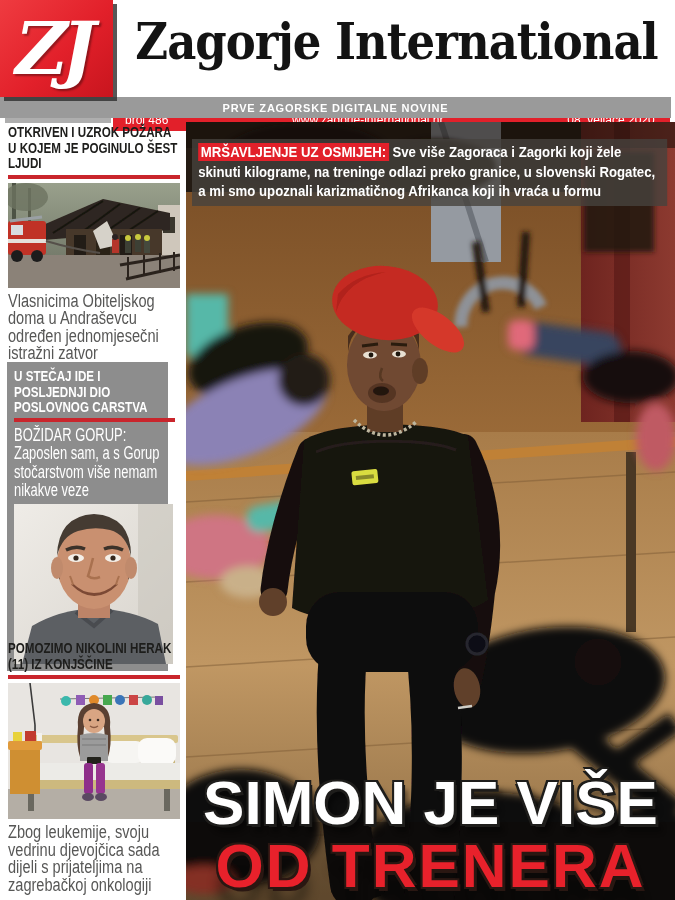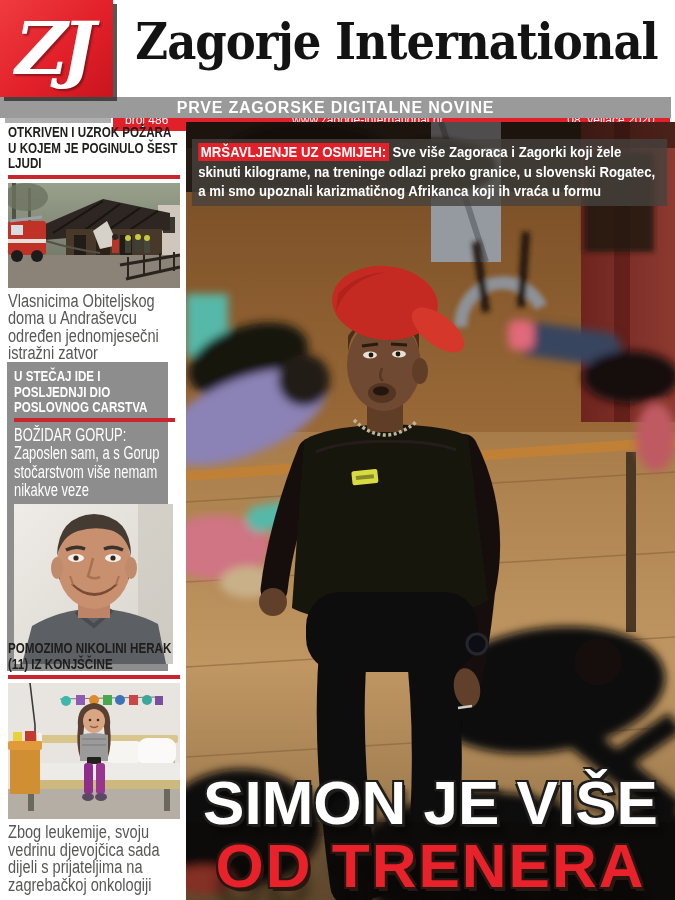--- a/index.html
+++ b/index.html
@@ -13,21 +13,21 @@
   
   .logo{position:absolute;left:0;top:0;width:113px;height:97px;background:linear-gradient(135deg,#ef3b40,var(--brand_red) 55%,#c8151e);
         box-shadow:4px 4px 0 rgba(45,45,45,.8);display:flex;align-items:center;justify-content:center;z-index:5;}
   .logo span{font-family:"DejaVu Serif",serif;font-weight:bold;font-style:italic;font-size:72px;color:#fff;letter-spacing:-6px;padding-right:8px;
         text-shadow:2px 2px 2px rgba(0,0,0,.35);}
   .title{position:absolute;left:118px;top:2px;width:557px;height:70px;display:flex;align-items:center;justify-content:center;
         font-family:"DejaVu Serif",serif;font-weight:bold;font-size:45px;color:#131313;letter-spacing:-1px;transform:scaleY(1.12);transform-origin:top;}
   .infobar{position:absolute;left:113px;top:73px;width:557px;height:22px;background:var(--brand_red);
         display:flex;align-items:center;justify-content:space-between;color:#fff;font-size:12px;padding:4px 12px;margin-top:36px;}
   .tagline{position:absolute;left:0;top:97px;width:671px;height:21px;background:var(--tagline_gray);
-        display:flex;align-items:center;justify-content:center;color:#fff;font-weight:bold;font-size:16px;letter-spacing:.8px;}
+        display:flex;align-items:center;justify-content:center;color:#fff;font-weight:bold;font-size:11px;letter-spacing:.8px;}
   .tagline-shadow{position:absolute;left:5px;top:118px;width:106px;height:5px;background:#8b8b8b;opacity:.7;}
 
   
   .sidebar{position:absolute;left:8px;top:124px;width:172px;height:776px;}
   .sec{position:absolute;left:0;width:172px;}
   .sec1{top:0;} .sec2{top:238px;} .sec3{top:516px;}
   .headline{font-weight:bold;font-size:15.5px;line-height:15.5px;color:var(--headline_dark);
         width:229px;transform:scaleX(.75);transform-origin:left top;}
   .redline{height:4px;background:var(--divider_red);margin:4px 0 4px 0;width:172px;}
   .summary{font-size:18px;line-height:17.5px;color:var(--summary_gray);width:212px;transform:scaleX(.81);transform-origin:left top;margin-top:5px;}

